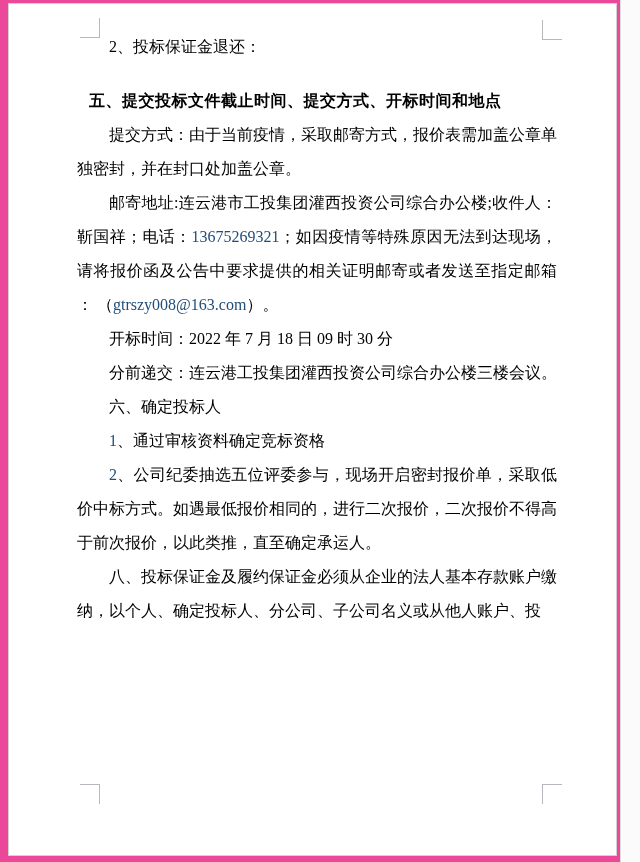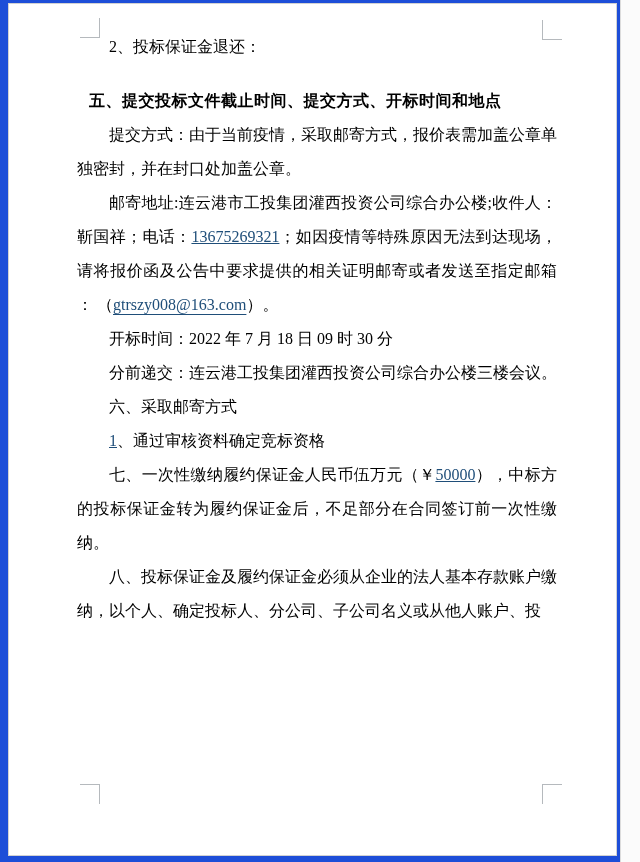--- a/index.html
+++ b/index.html
@@ -8,21 +8,21 @@
     width: 640px;
     height: 862px;
     overflow: hidden;
     background: #e6e6e6;
     font-family: "Liberation Serif", "DejaVu Serif", serif;
   }
   .viewport {
     position: relative;
     width: 640px;
     height: 862px;
-    background: #1d4ed8;
+    background: #ec4899;
   }
   .paper {
     position: absolute;
     left: 8px;
     top: 3px;
     width: 609px;
     height: 853px;
     box-sizing: border-box;
     background: #ffffff;
     border: 1px solid #d2d2d2;
@@ -62,43 +62,43 @@
   .para {
     margin: 0;
     text-indent: 2em;
   }
   .para.heading {
     font-weight: bold;
     text-indent: 0.75em;
     margin-top: 20px;
     letter-spacing: 0.5px;
   }
-  .num  { color: #1f4e79; text-decoration: underline; }
+  .num  { color: #1f4e79; }
   .u    { text-underline-offset: 4px; }
 </style>
 </head>
 <body>
 
 <div class="viewport">
 
   <div class="paper">
     <div class="mark tl"></div>
     <div class="mark tr"></div>
     <div class="mark bl"></div>
     <div class="mark br"></div>
 
     <div class="content">
         <p class="para body"><span>2、投标保证金退还：</span></p>
         <p class="para heading"><span>五、提交投标文件截止时间、提交方式、开标时间和地点</span></p>
         <p class="para body"><span>提交方式：</span><span class="u">由于当前疫情，采取邮寄方式，</span><span>报价表需加盖公章单独密封，并在封口处加盖公章。</span></p>
         <p class="para body"><span>邮寄地址:连云港市工投集团灌西投资公司综合办公楼;收件人：靳国祥；电话：</span><span class="num">13675269321</span><span>；如因疫情等特殊原因无法到达现场，请将报价函及公告中要求提供的相关证明邮寄或者发送至指定邮箱 ： </span><span class="u"> （</span><span class="num u">gtrszy008@163.com</span><span class="u">）。</span></p>
         <p class="para body"><span>开标时间：2022 年 7 月 18 日 09 时 30 分</span></p>
         <p class="para body"><span>分前递交：连云港工投集团灌西投资公司综合办公楼三楼会议。</span></p>
-        <p class="para body"><span>六、采取邮寄方式</span></p>
+        <p class="para body"><span>六、确定投标人</span></p>
         <p class="para body"><span class="num">1</span><span>、通过审核资料确定竞标资格</span></p>
-        <p class="para body"><span>七、一次性缴纳履约保证金人民币伍万元（￥</span><span class="num">50000</span><span>），中标方的投标保证金转为履约保证金后，不足部分在合同签订前一次性缴纳。</span></p>
+        <p class="para body"><span class="num">2</span><span>、公司纪委抽选五位评委参与，现场开启密封报价单，采取低价中标方式。如遇最低报价相同的，进行二次报价，二次报价不得高于前次报价，以此类推，直至确定承运人。</span></p>
         <p class="para body"><span>八、投标保证金及履约保证金必须从企业的法人基本存款账户缴纳，以个人、确定投标人、分公司、子公司名义或从他人账户、投</span></p>
       </div>
   </div>
 
   <div class="scroll-track"></div>
 
 </div>
 
 </body></html>

